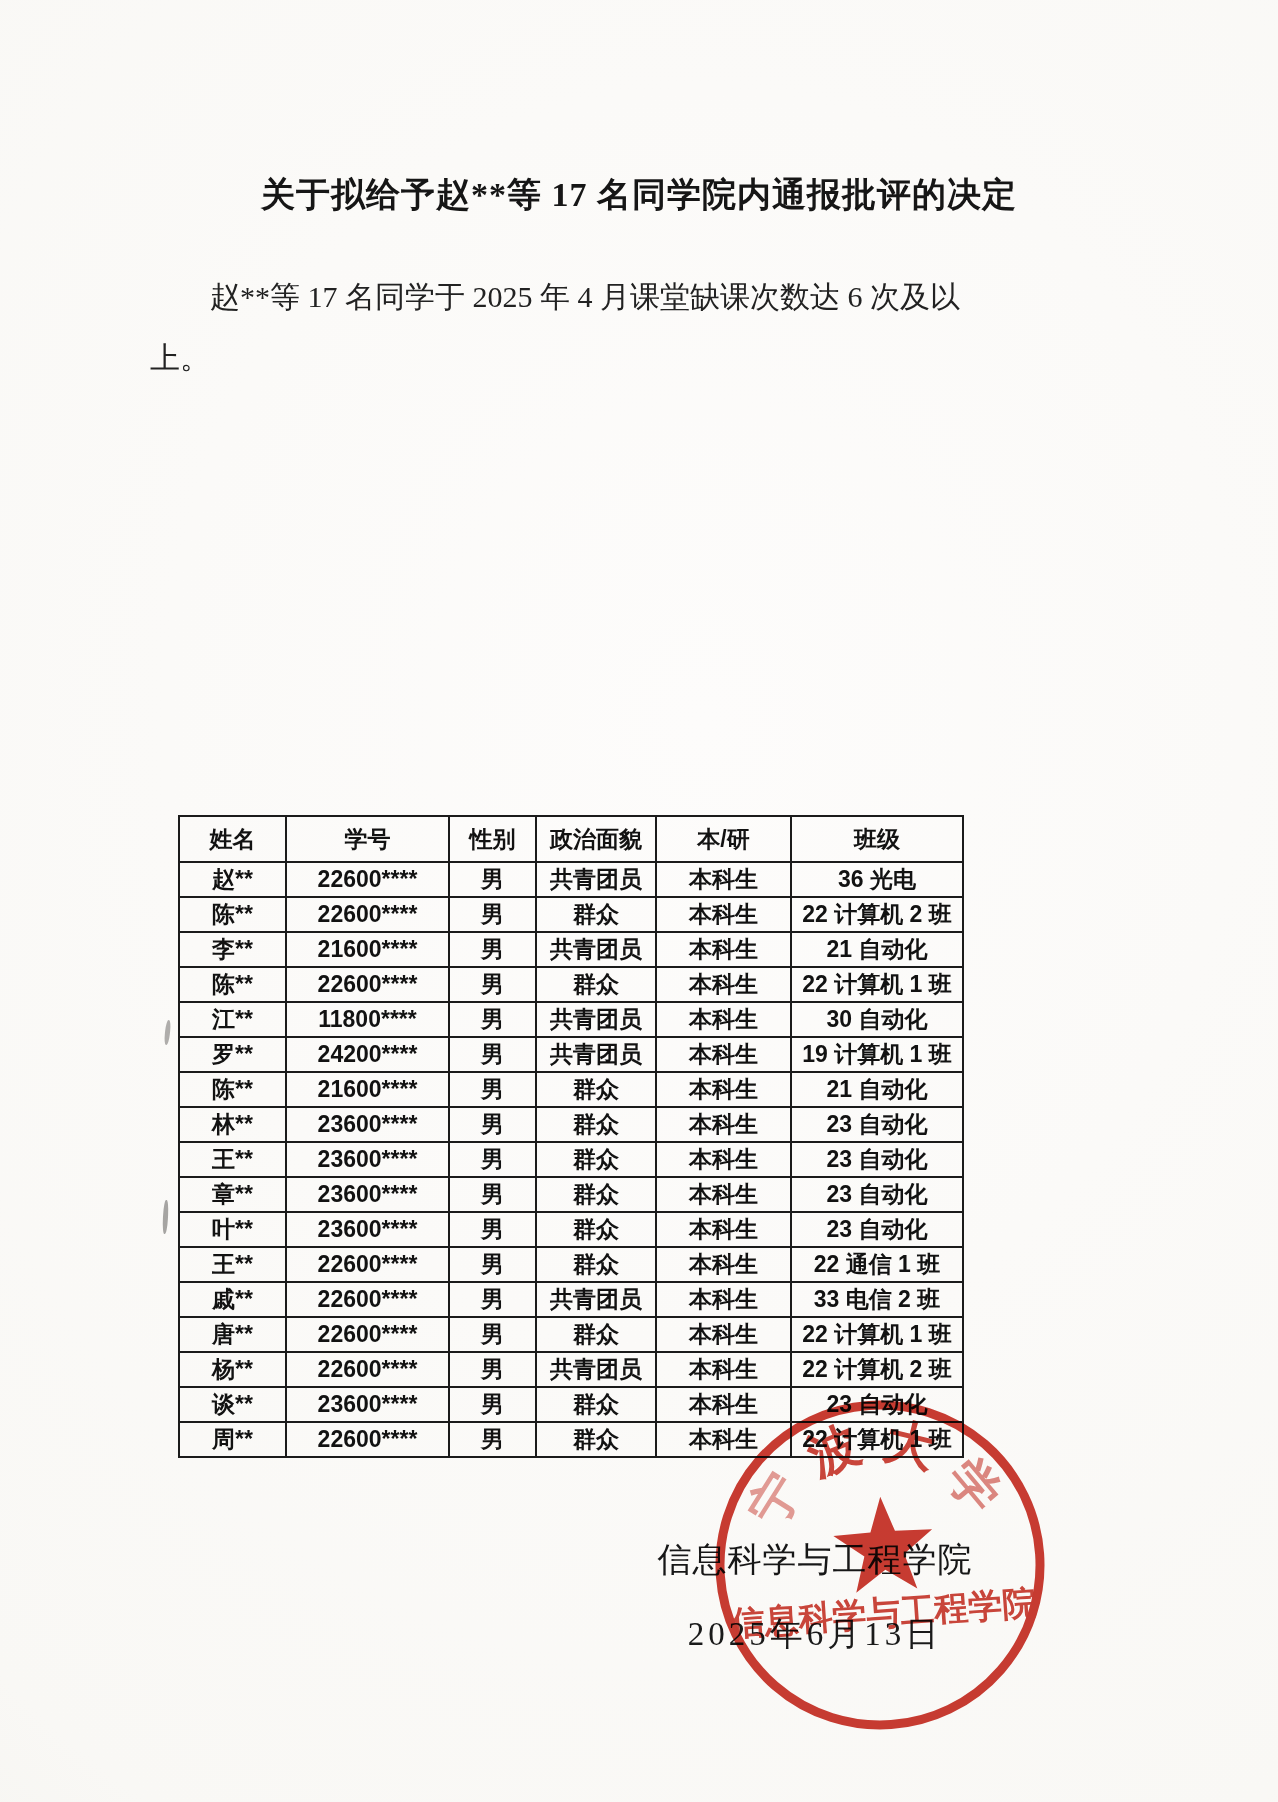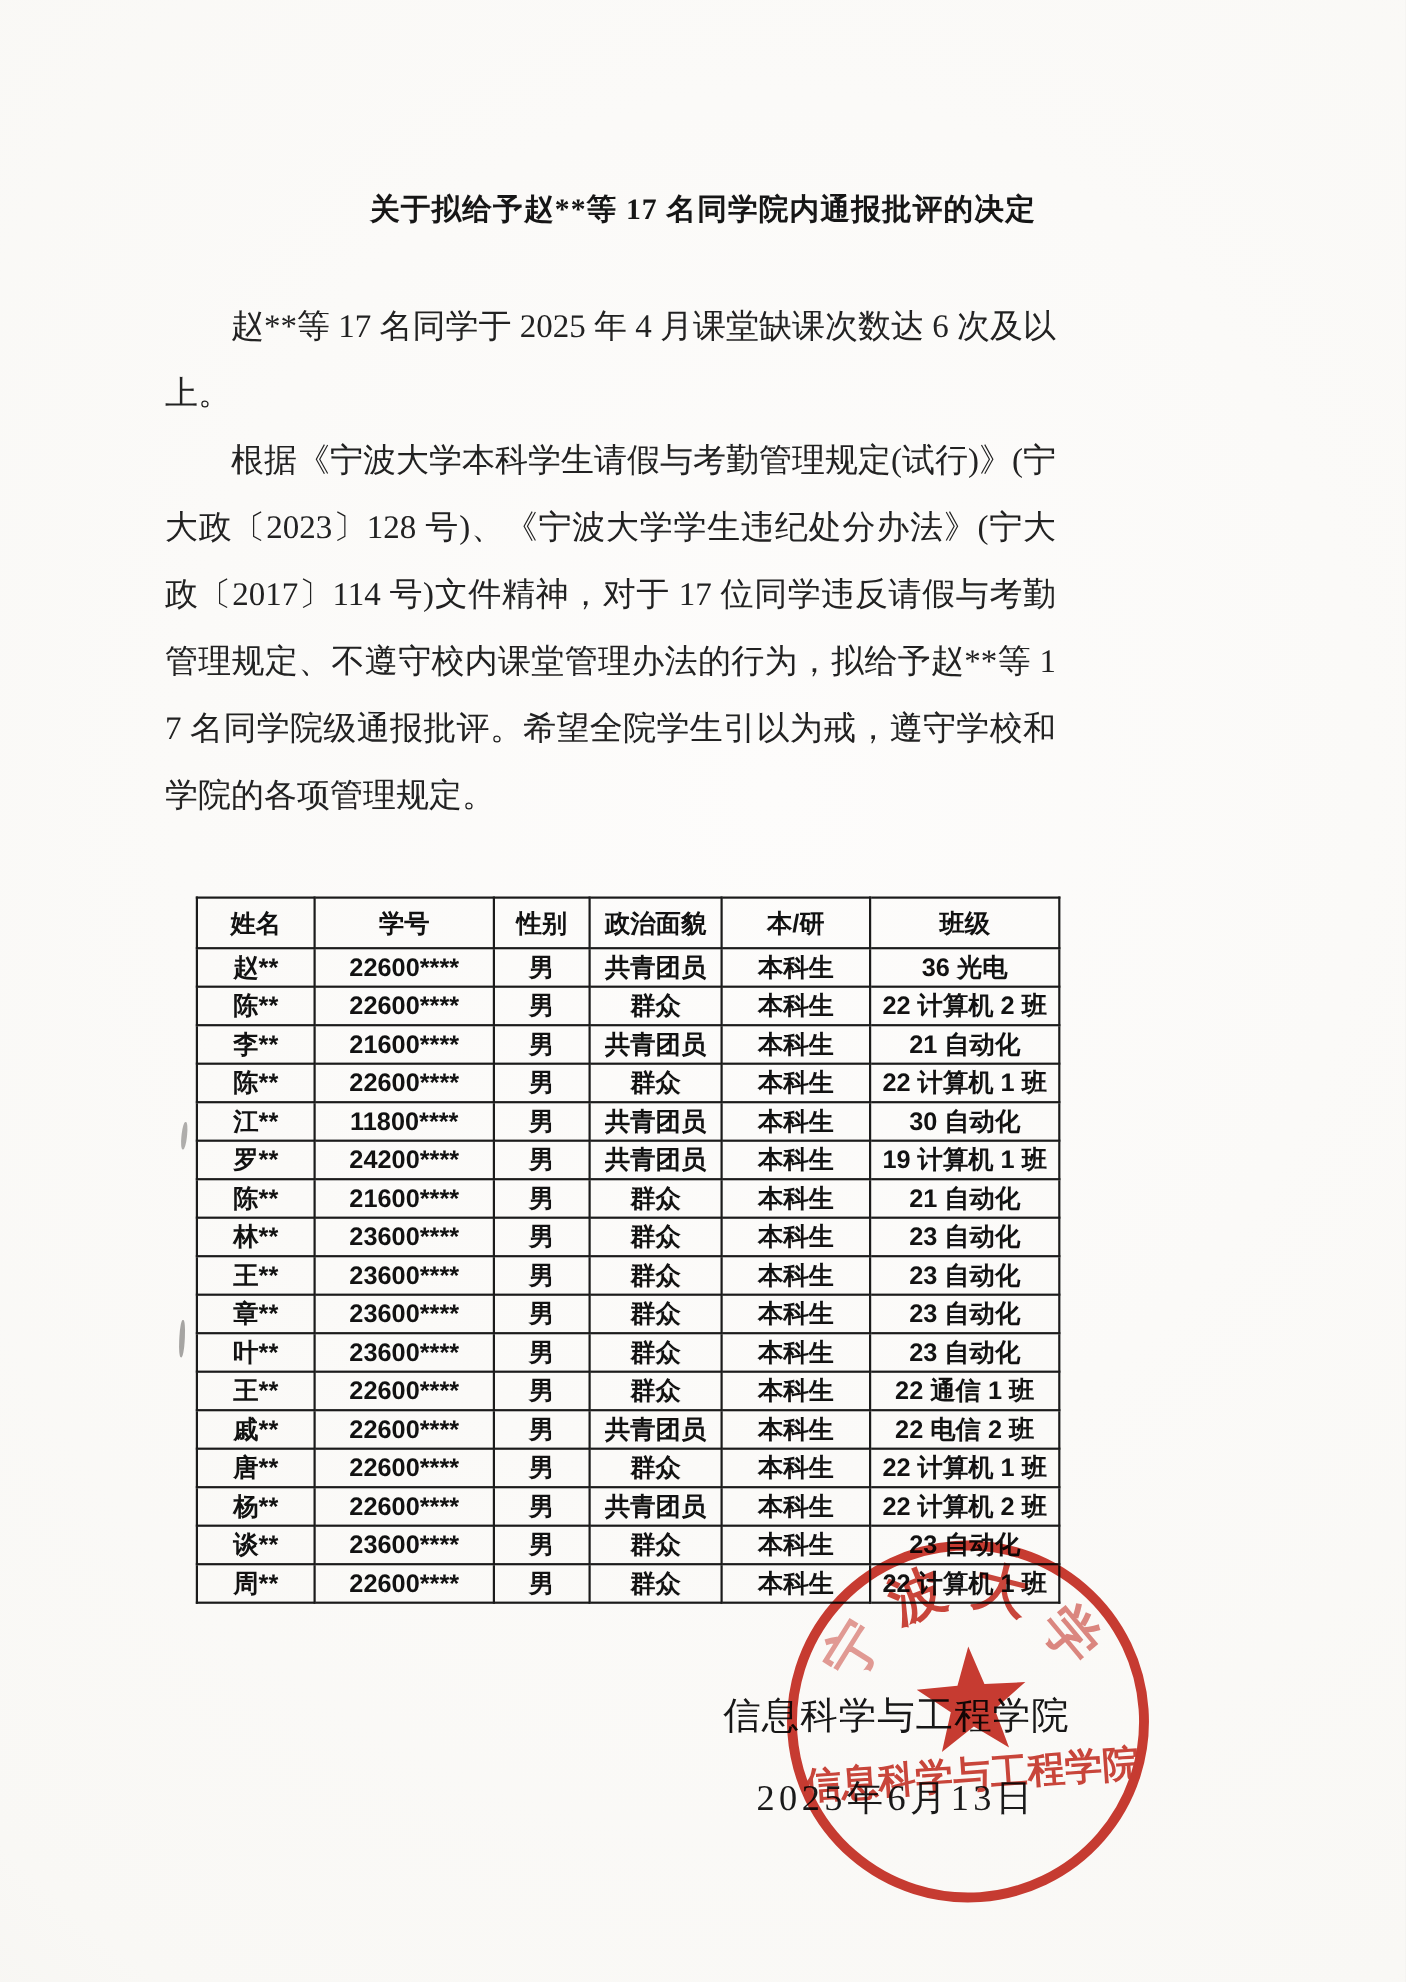--- a/index.html
+++ b/index.html
@@ -8,21 +8,21 @@
     background:#eceae6;
     font-family:"Liberation Serif","DejaVu Serif",serif;
   }
   .page{
     position:relative;width:1278px;height:1802px;overflow:hidden;
     background:radial-gradient(120% 100% at 55% 40%, #fdfcfb 0%, #f9f8f5 70%, #f1efeb 100%);
     color:#1f1f1f;
   }
   .doc-title{
     position:absolute;top:172px;left:0;width:100%;
-    text-align:center;font-size:27px;font-weight:700;
+    text-align:center;font-size:34px;font-weight:700;
     letter-spacing:1px;color:#161616;margin:0;
   }
   .body-text{
     position:absolute;top:266px;left:150px;width:810px;
     font-size:30px;line-height:61px;color:#222;
     text-align:justify;word-break:break-all;
   }
   .body-text p{margin:0;text-indent:2em;}
   table.students{
     position:absolute;top:815px;left:178px;width:784px;
@@ -62,21 +62,20 @@
 </style>
 </head>
 <body>
 
 <div class="page">
 
   <h1 class="doc-title">关于拟给予赵**等 17 名同学院内通报批评的决定</h1>
 
   <div class="body-text">
     <p>赵**等 17 名同学于 2025 年 4 月课堂缺课次数达 6 次及以上。</p>
-    <p>根据《宁波大学本科学生请假与考勤管理规定(试行)》(宁大政〔2023〕128 号)、《宁波大学学生违纪处分办法》(宁大政〔2017〕114 号)文件精神，对于 17 位同学违反请假与考勤管理规定、不遵守校内课堂管理办法的行为，拟给予赵**等 17 名同学院级通报批评。希望全院学生引以为戒，遵守学校和学院的各项管理规定。</p>
   </div>
 
   <table class="students">
     <colgroup>
       <col style="width:107px">
         <col style="width:163px">
         <col style="width:87px">
       <col style="width:120px">
         <col style="width:135px">
         <col style="width:172px">
@@ -187,21 +186,21 @@
           <td>群众</td>
           <td>本科生</td>
           <td>22 通信 1 班</td>
         </tr>
         <tr>
           <td>戚**</td>
           <td>22600****</td>
           <td>男</td>
           <td>共青团员</td>
           <td>本科生</td>
-          <td>22 电信 2 班</td>
+          <td>33 电信 2 班</td>
         </tr>
         <tr>
           <td>唐**</td>
           <td>22600****</td>
           <td>男</td>
           <td>群众</td>
           <td>本科生</td>
           <td>22 计算机 1 班</td>
         </tr>
         <tr>

